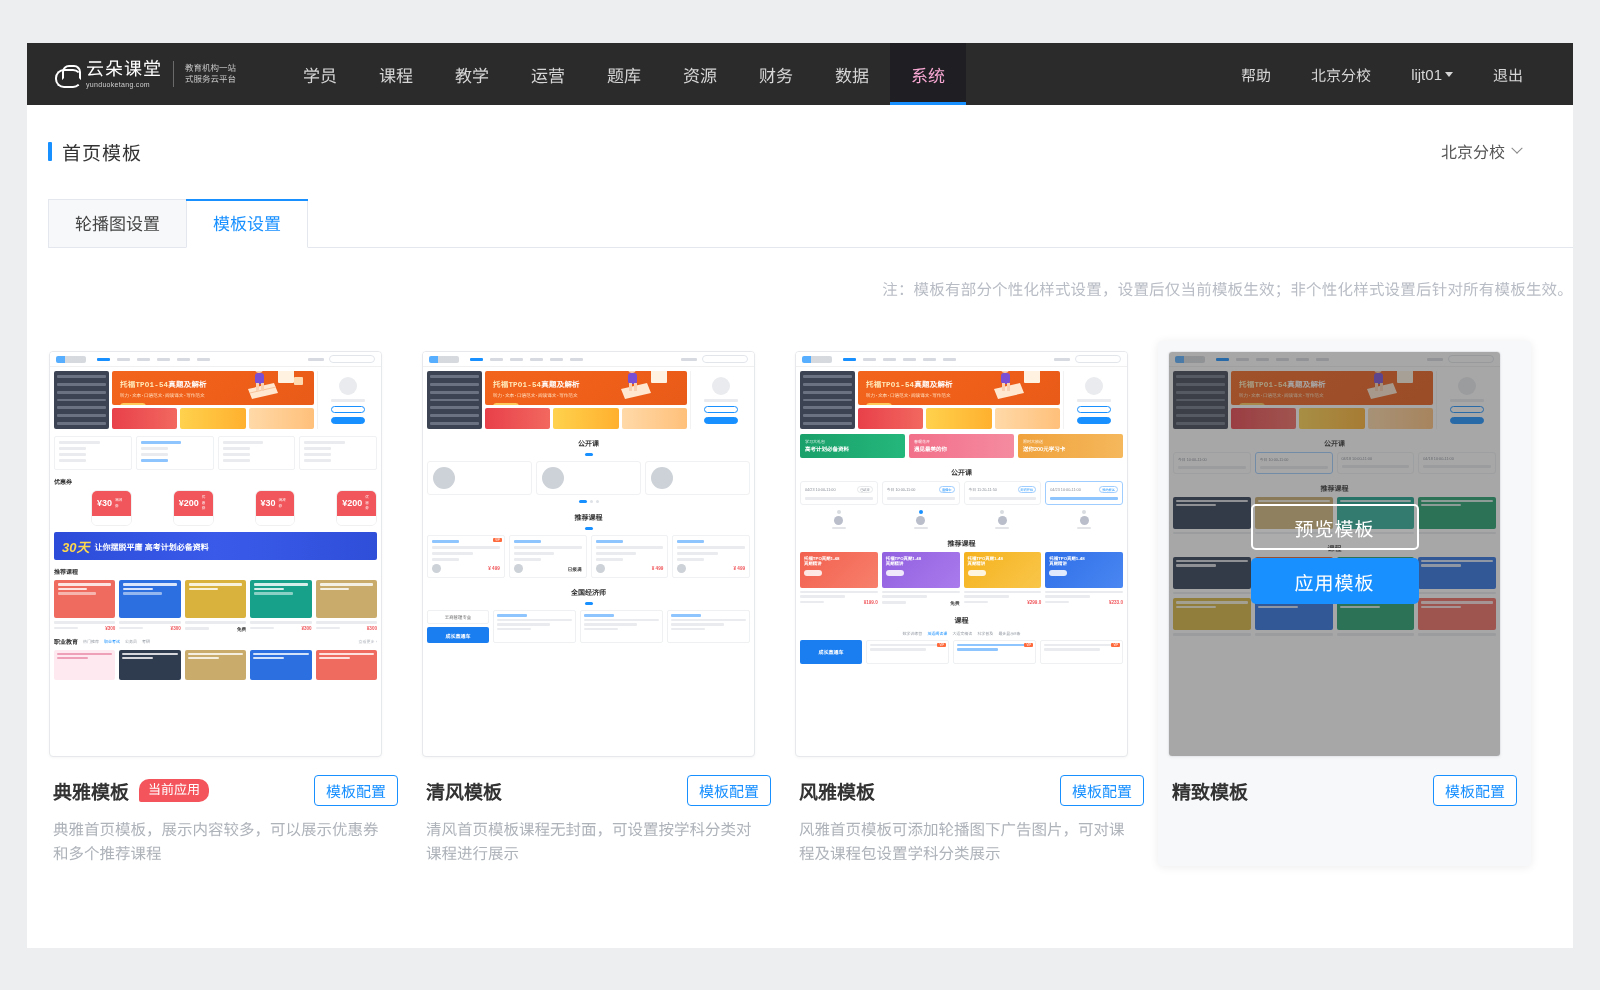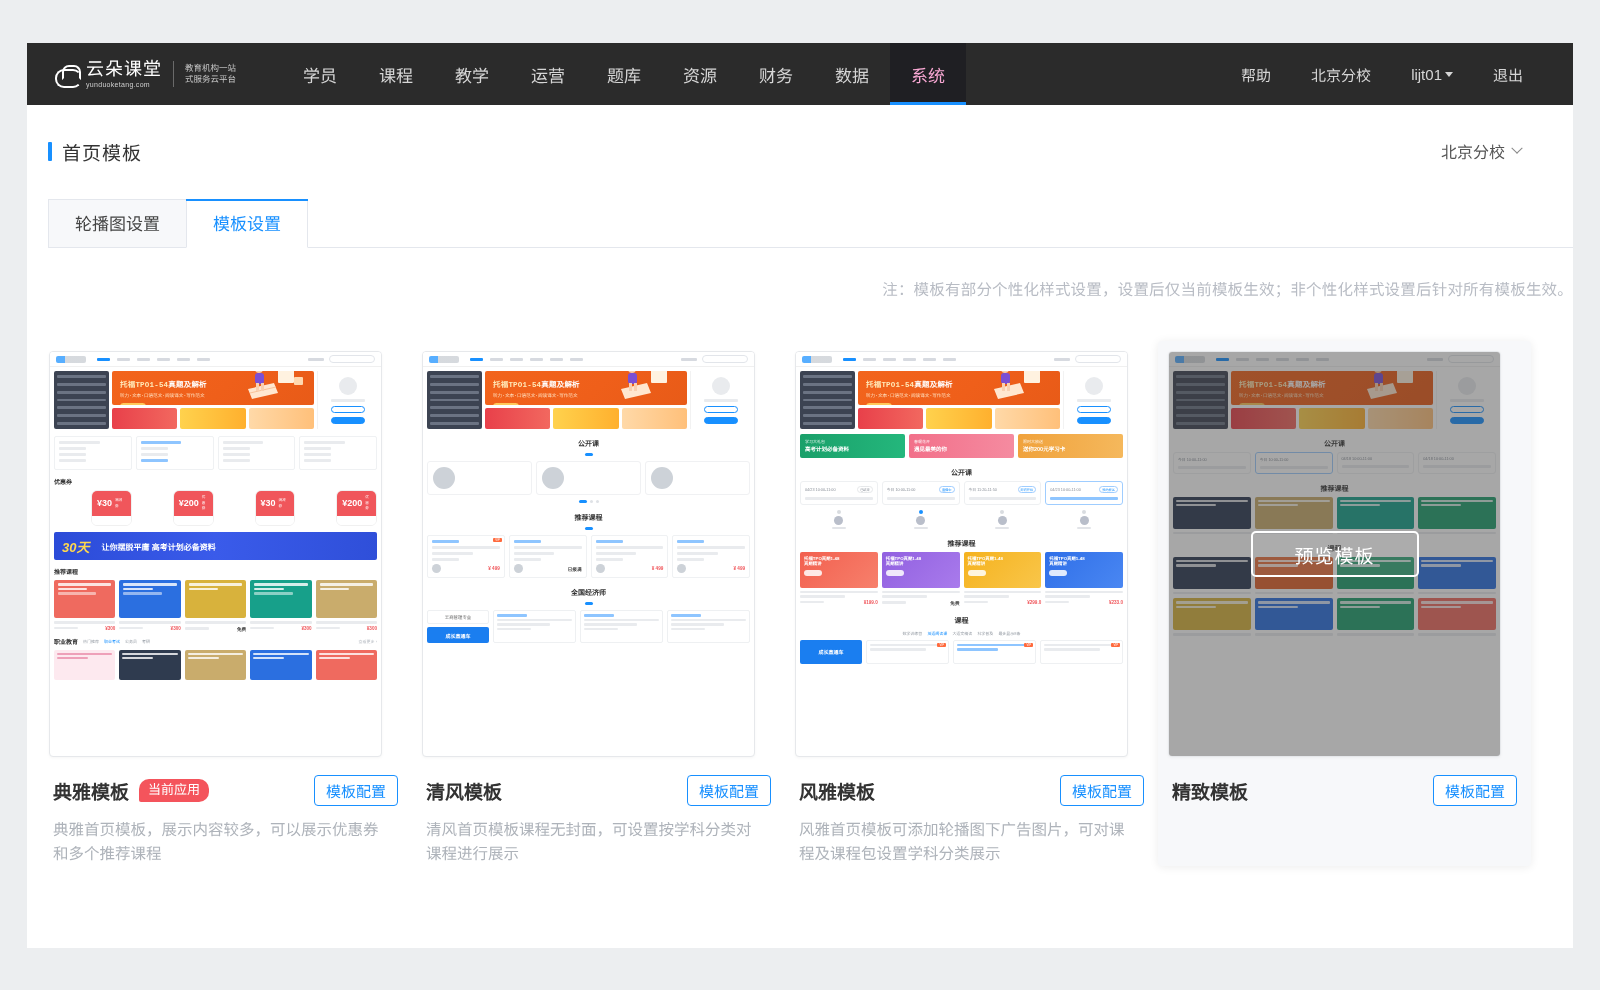--- a/index.html
+++ b/index.html
@@ -213,21 +213,21 @@
     background:#f0565b; color:#fff; padding:4px 5px; height:25px;
     display:flex; align-items:center; gap:3px;
   }
   .coupon-amt { font-size:9px; font-weight:bold; line-height:1; }
   .coupon-meta { font-size:3.6px; line-height:1.5; opacity:.92; }
   .coupon-bot { height:9px; background:#fff; }
 
   .wide-banner {
     height:28px; margin-top:6px; border-radius:2px;
     background: linear-gradient(90deg,#2b4bd8 0%, #3a5bea 50%, #2f4fd9 100%);
-    display:flex; align-items:center; padding:0 8px; color:#fff; gap:12px;
+    display:flex; align-items:center; padding:0 8px; color:#fff; gap:5px;
     position:relative; overflow:hidden;
   }
   .wb-num { font-size:13px; font-weight:bold; color:#ffd84d; font-style:italic; }
   .wb-txt { font-size:8px; font-weight:bold; }
 
   .course-cards { display:flex; gap:4px; }
   .ccard { flex:1; }
   .ccover {
     height:38px; border-radius:2px; position:relative; overflow:hidden;
     padding:3px 4px;
@@ -1234,20 +1234,21 @@
           <div class="sub-meta">
               <span class="sm"></span>
               <span class="sm"></span>
               <span class="sm"></span>
               <span class="sm"></span>
             </div>
         </div>
 
         <div class="overlay">
           <div class="btn-preview">预览模板</div>
+          <div class="btn-apply">应用模板</div>
         </div>
       </div>
 
       <div class="card-foot">
         <div class="cf-top">
           <span class="cf-name">精致模板</span>
           <button class="btn-config">模板配置</button>
         </div>
       </div>
     </div>

